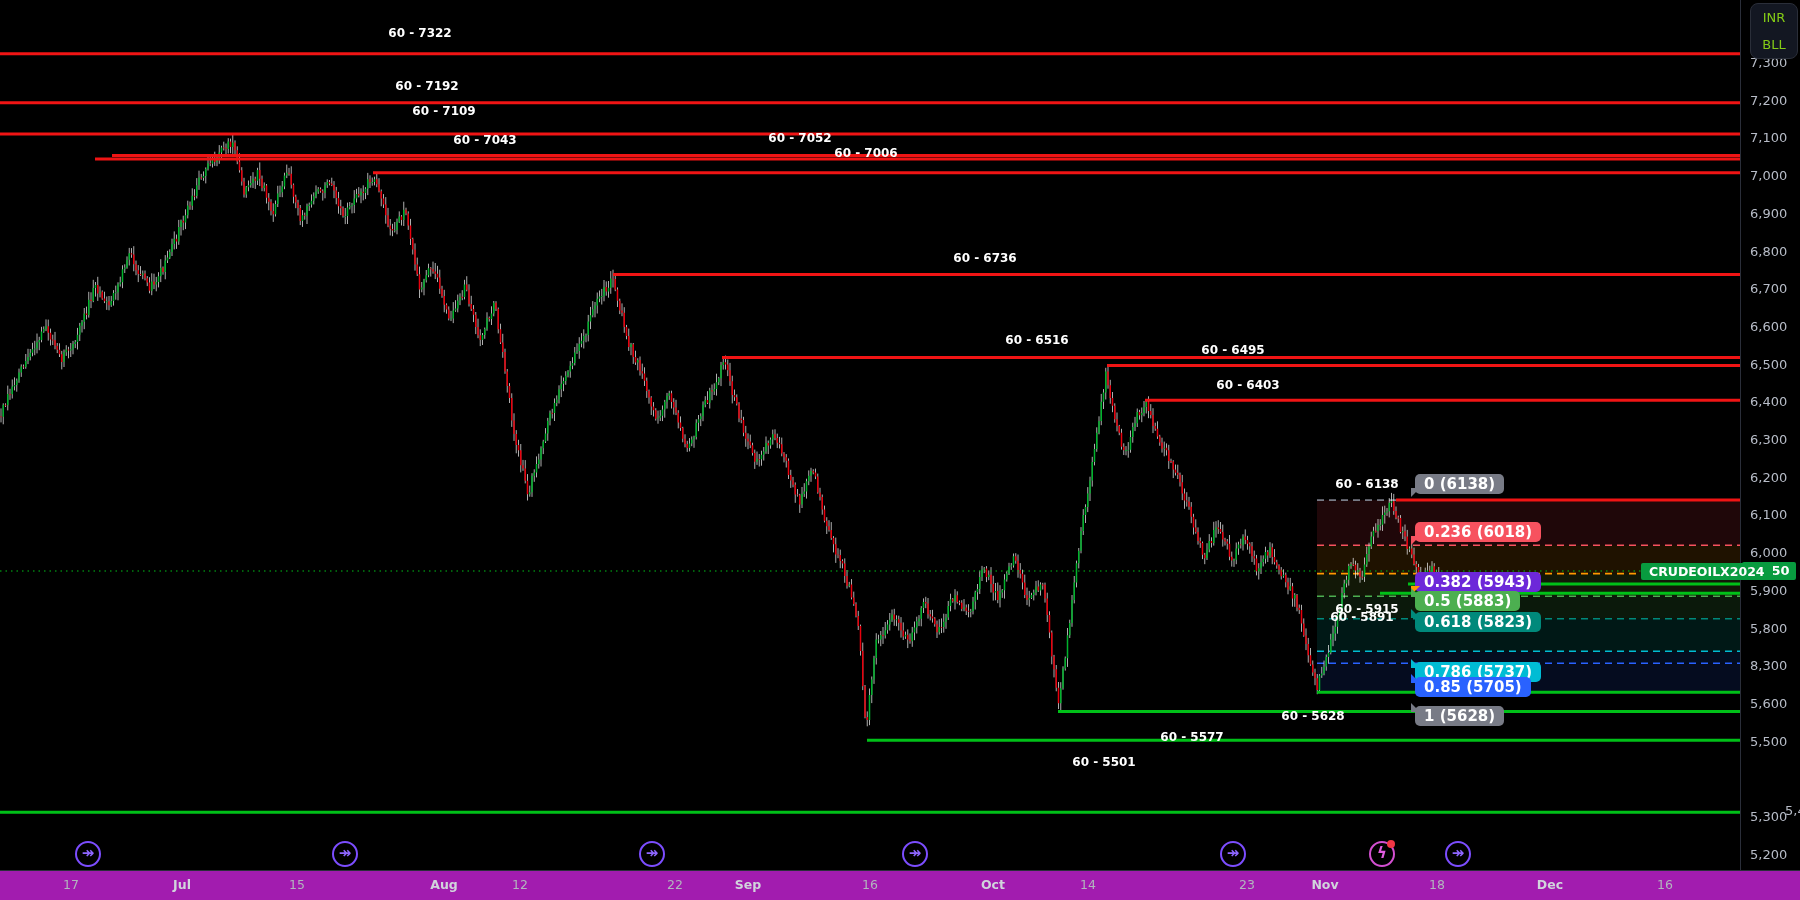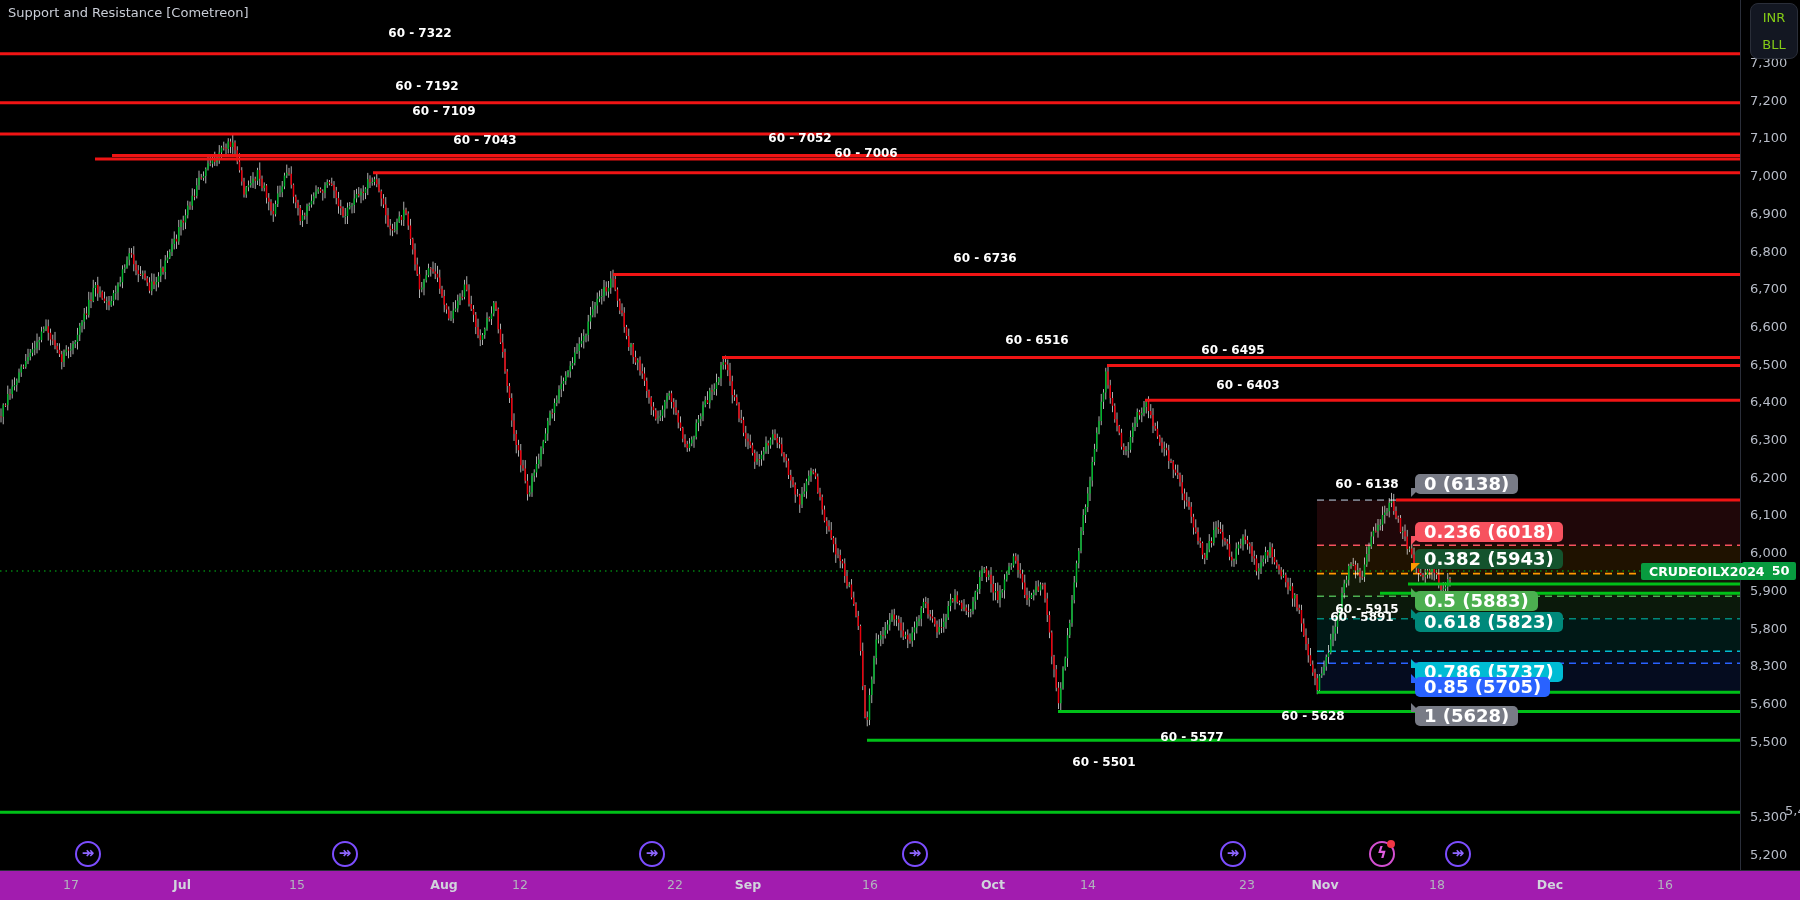--- a/index.html
+++ b/index.html
@@ -10,21 +10,21 @@
   
   #legend{position:absolute;left:8px;top:3px;z-index:30;font-size:13px;color:#d8dce6;}
   #legend .row{height:19px;line-height:19px;white-space:nowrap;}
   #legend .pre{color:#9598a1;margin-left:7px;}
   #legend .val{color:#e6e9f0;}
   
   .sr-label{position:absolute;transform:translateX(-50%);font-size:12px;font-weight:bold;
             color:#fff;white-space:nowrap;z-index:12;line-height:14px;}
   
   .fib-badge{position:absolute;height:20px;line-height:20px;padding:0 9px;border-radius:5px;
-             font-size:18px;font-weight:bold;color:#fff;white-space:nowrap;z-index:8;}
+             font-size:15px;font-weight:bold;color:#fff;white-space:nowrap;z-index:8;}
   .fib-badge .tail{position:absolute;left:-4px;width:0;height:0;
              border-style:solid;}
   .tail-down .tail{bottom:-3px;border-width:9px 9px 0 0;border-color:inherit;
              border-top-color:inherit;border-right-color:transparent;border-left-color:transparent;border-bottom-color:transparent;}
   .tail-up .tail{top:-3px;border-width:0 9px 9px 0;
              border-right-color:transparent;border-left-color:transparent;border-top-color:transparent;}
   
   #symtag{position:absolute;z-index:25;height:17px;line-height:17px;padding:0 8px;
           background:#089b3f;color:#fff;font-size:12.5px;font-weight:bold;border-radius:2px;}
   
@@ -94,21 +94,21 @@
           <line x1="1380" x2="1740" y1="593.2" y2="593.2" stroke="#00c018" stroke-width="3"></line>
           <line x1="1317" x2="1740" y1="692.3" y2="692.3" stroke="#00c018" stroke-width="3"></line>
           <line x1="1058" x2="1740" y1="711.6" y2="711.6" stroke="#00c018" stroke-width="3"></line>
           <line x1="867" x2="1740" y1="740.2" y2="740.2" stroke="#00c018" stroke-width="3"></line>
           <line x1="0" x2="1740" y1="812.2" y2="812.2" stroke="#00c018" stroke-width="3"></line>
         </g>
      <line x1="0" x2="1740" y1="571" y2="571" stroke="#00c018" stroke-width="1.2" stroke-dasharray="1.5,4"></line>
    </svg>
       <div class="fib-badge tail-down" style="left: 1415px; top: 474px; background: rgb(120, 123, 134); border-color: rgb(120, 123, 134);">0 (6138)<span class="tail" style="border-top-color: rgb(120, 123, 134); border-bottom-color: transparent;"></span></div>
       <div class="fib-badge tail-down" style="left: 1415px; top: 522px; background: rgb(247, 82, 95); border-color: rgb(247, 82, 95);">0.236 (6018)<span class="tail" style="border-top-color: rgb(247, 82, 95); border-bottom-color: transparent;"></span></div>
-      <div class="fib-badge tail-down" style="left: 1415px; top: 549px; background: #14532d; border-color: rgb(255, 152, 0);">0.382 (5943)<span class="tail" style="border-top-color: rgb(255, 152, 0); border-bottom-color: transparent;"></span></div>
+      <div class="fib-badge tail-down" style="left: 1415px; top: 572px; background: #6d28d9; border-color: rgb(255, 152, 0);">0.382 (5943)<span class="tail" style="border-top-color: rgb(255, 152, 0); border-bottom-color: transparent;"></span></div>
       <div class="fib-badge tail-up" style="left: 1415px; top: 591px; background: rgb(76, 175, 80); border-color: rgb(76, 175, 80);">0.5 (5883)<span class="tail" style="border-top-color: transparent; border-bottom-color: rgb(76, 175, 80);"></span></div>
       <div class="fib-badge tail-up" style="left: 1415px; top: 612px; background: rgb(0, 137, 123); border-color: rgb(0, 137, 123);">0.618 (5823)<span class="tail" style="border-top-color: transparent; border-bottom-color: rgb(0, 137, 123);"></span></div>
       <div class="fib-badge tail-up" style="left: 1415px; top: 662px; background: rgb(0, 188, 212); border-color: rgb(0, 188, 212);">0.786 (5737)<span class="tail" style="border-top-color: transparent; border-bottom-color: rgb(0, 188, 212);"></span></div>
       <div class="fib-badge tail-up" style="left: 1415px; top: 677px; background: rgb(41, 98, 255); border-color: rgb(41, 98, 255);">0.85 (5705)<span class="tail" style="border-top-color: transparent; border-bottom-color: rgb(41, 98, 255);"></span></div>
       <div class="fib-badge tail-up" style="left: 1415px; top: 706px; background: rgb(120, 123, 134); border-color: rgb(120, 123, 134);">1 (5628)<span class="tail" style="border-top-color: transparent; border-bottom-color: rgb(120, 123, 134);"></span></div>
       <div class="sr-label" style="left: 420px; top: 26px;">60 - 7322</div>
       <div class="sr-label" style="left: 427px; top: 79px;">60 - 7192</div>
       <div class="sr-label" style="left: 444px; top: 104px;">60 - 7109</div>
       <div class="sr-label" style="left: 800px; top: 131px;">60 - 7052</div>
       <div class="sr-label" style="left: 485px; top: 133px;">60 - 7043</div>
@@ -119,23 +119,20 @@
       <div class="sr-label" style="left: 1248px; top: 378px;">60 - 6403</div>
       <div class="sr-label" style="left: 1367px; top: 477px;">60 - 6138</div>
       <div class="sr-label" style="left: 1367px; top: 602px;">60 - 5915</div>
       <div class="sr-label" style="left: 1362px; top: 610px;">60 - 5891</div>
       <div class="sr-label" style="left: 1313px; top: 709px;">60 - 5628</div>
       <div class="sr-label" style="left: 1192px; top: 730px;">60 - 5577</div>
       <div class="sr-label" style="left: 1104px; top: 755px;">60 - 5501</div>
     </div>
 
   <div id="legend">
-    <div class="row" style="color:#c9cdd6;">
-      <span>Support and Resistance [Cometreon]</span>
-    </div>
   </div>
 
   <div id="symtag" style="left: 1641px; top: 563px;">CRUDEOILX2024</div>
 
   <div id="paxis">
     <div id="unitbox">
       <div>INR</div>
       <div>BLL</div>
     </div>
     <div id="pricebadge" style="top: 562px;">5,950</div>

